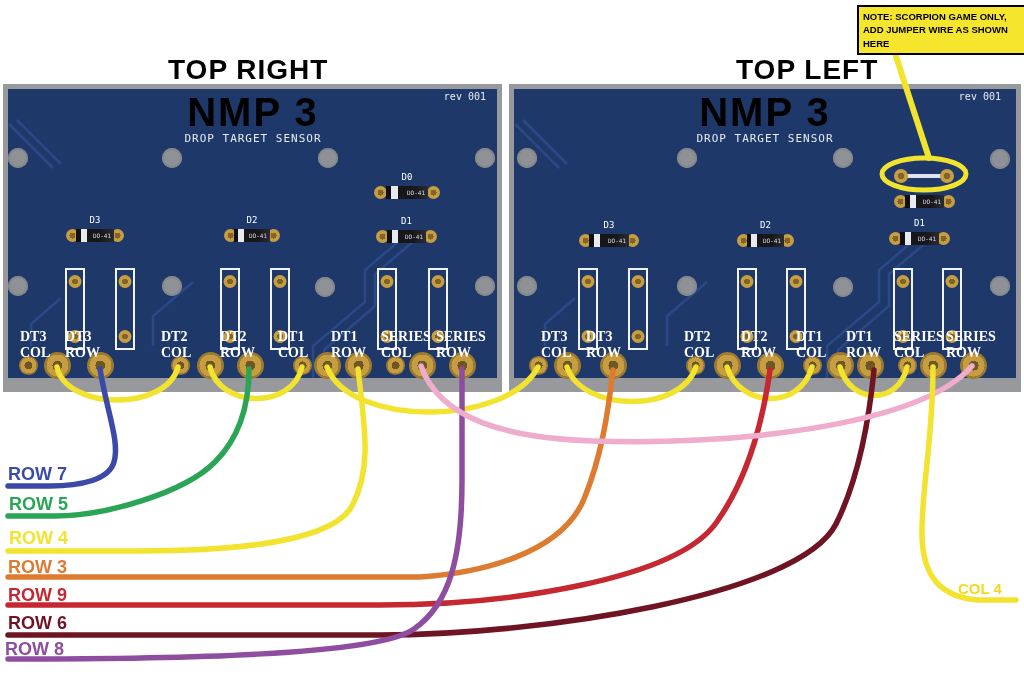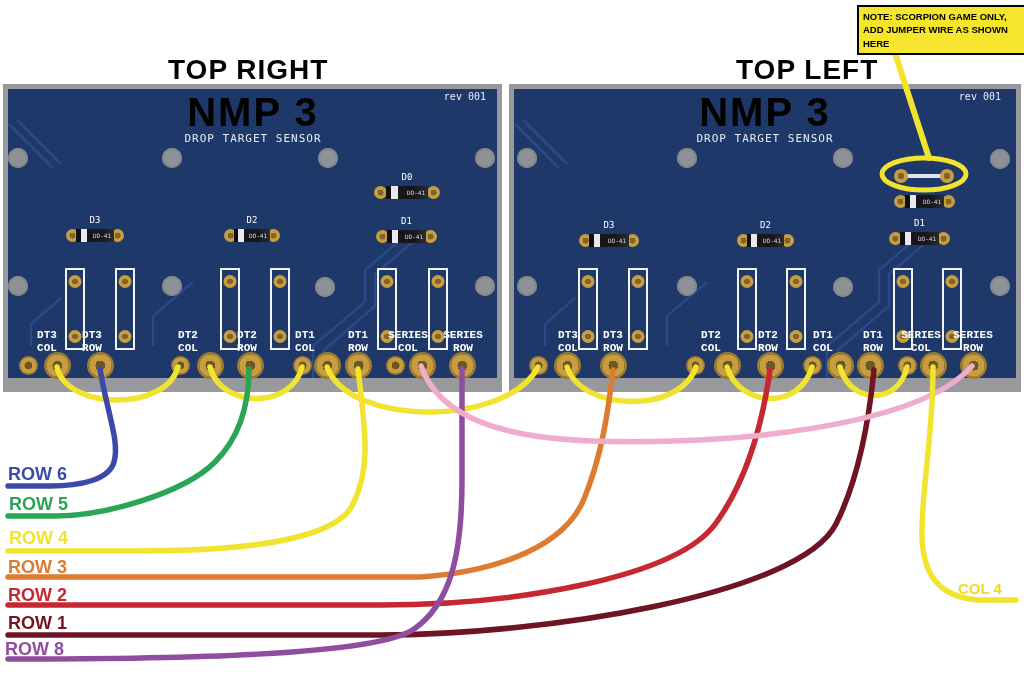--- a/index.html
+++ b/index.html
@@ -21,22 +21,22 @@
   .rev{position:absolute;color:#e9ecf2;font-family:"DejaVu Sans Mono",monospace;font-size:10px;white-space:nowrap;}
 
   .hole{position:absolute;width:20px;height:20px;border-radius:50%;background:#8e9196;box-shadow:inset 0 0 0 2px #84878c;}
   .slot{position:absolute;width:16px;height:78px;border:2px solid #f2f3f5;}
   .sp{position:absolute;left:50%;transform:translateX(-50%);width:13px;height:13px;border-radius:50%;
       background:radial-gradient(circle,#806428 0 3px,#c79d42 3px);}
   .bp{position:absolute;width:27px;height:27px;border-radius:50%;
       background:radial-gradient(circle,#6f5724 0 5px,#c79d42 5px 11px,#9c7a30 11px);}
   .smp{position:absolute;width:19px;height:19px;border-radius:50%;
       background:radial-gradient(circle,#6f5724 0 4px,#c79d42 4px 8px,#9c7a30 8px);}
-  .plabel{position:absolute;transform:translateX(-50%);width:54px;text-align:center;color:#fff;
-      font-family:Liberation Mono, monospace;font-size:11px;font-weight:bold;line-height:1.15;}
+  .plabel{position:absolute;transform:translateX(-50%);width:54px;color:#fff;
+      font-family:Liberation Serif, serif;font-size:14px;font-weight:bold;line-height:1.15;}
   .plabel span{display:block;}
 
   .diode{position:absolute;height:30px;}
   .diode .dl{position:absolute;top:0;left:0;width:100%;text-align:center;color:#fff;
       font-family:"DejaVu Sans Mono",monospace;font-size:9px;}
   .diode .lead{position:absolute;top:19px;left:4px;right:4px;height:3px;background:#cfd2da;}
   .diode .dp{position:absolute;top:14px;width:13px;height:13px;border-radius:50%;
       background:radial-gradient(circle,#806428 0 3px,#c79d42 3px);}
   .diode .db{position:absolute;top:14px;height:13px;
       background:linear-gradient(90deg,#0f0f13 0 12%,#e9eaf0 12% 28%,#16161b 28% 65%,#2b2b32 100%);
@@ -356,22 +356,22 @@
       <path d="M770,370 C763,420 749,477 716,523 C676,579 510,605 380,605 L8,605" stroke-width="5.5" stroke="#c52830"></path>
       <path d="M874,370 C869,420 859,478 836,524 C799,596 540,635 380,635 L8,635" stroke-width="5.5" stroke="#6e1422"></path>
       <path d="M462,369 L462,480 C462,556 450,604 414,629 C376,656 170,659 8,659" stroke-width="5.5" stroke="#8e4d9e"></path>
 
       <path d="M421,366 C440,420 508,438 592,441 C722,446 918,428 972,366" stroke-width="5.5" stroke="#efaccc"></path>
 
       <path d="M933,367 C933,440 921,492 922,536 C923,576 940,597 978,600 L1016,600" stroke-width="5.5" stroke="#f2e32f"></path>
     </g>
   </svg>
 
-  <div class="wlabel" style="left: 8px; top: 464px; color: rgb(59, 74, 168);">ROW 6</div>
+  <div class="wlabel" style="left: 8px; top: 464px; color: rgb(59, 74, 168);">ROW 7</div>
   <div class="wlabel" style="left: 9px; top: 494px; color: rgb(42, 164, 85);">ROW 5</div>
   <div class="wlabel" style="left: 9px; top: 528px; color: rgb(242, 227, 47);">ROW 4</div>
   <div class="wlabel" style="left: 8px; top: 557px; color: rgb(221, 123, 49);">ROW 3</div>
-  <div class="wlabel" style="left: 8px; top: 585px; color: rgb(197, 40, 48);">ROW 2</div>
-  <div class="wlabel" style="left: 8px; top: 613px; color: rgb(110, 20, 34);">ROW 1</div>
+  <div class="wlabel" style="left: 8px; top: 585px; color: rgb(197, 40, 48);">ROW 9</div>
+  <div class="wlabel" style="left: 8px; top: 613px; color: rgb(110, 20, 34);">ROW 6</div>
   <div class="wlabel" style="left: 5px; top: 639px; color: rgb(142, 77, 158);">ROW 8</div>
   <div class="clabel" style="left: 958px; top: 580px; color: rgb(242, 217, 33);">COL 4</div>
 
 </div>
 
 </body></html>

